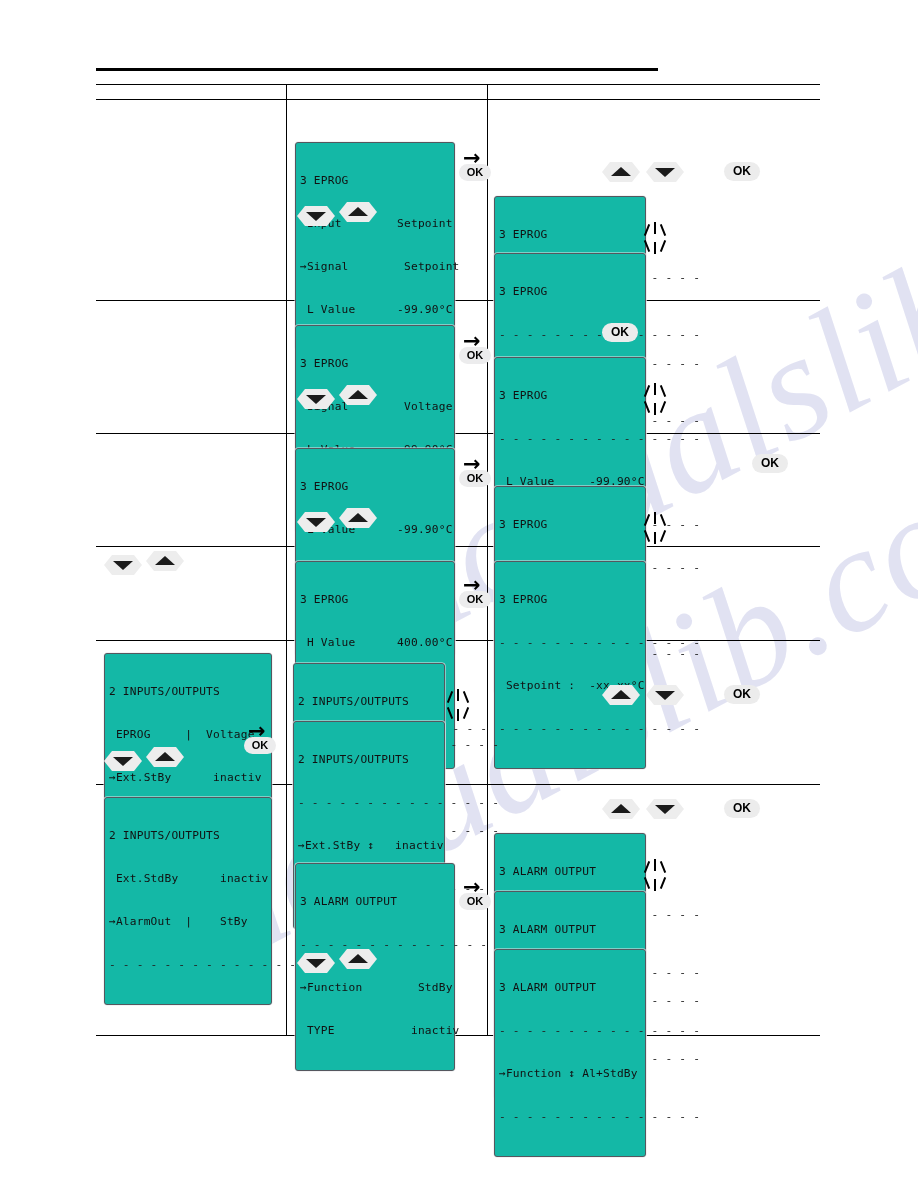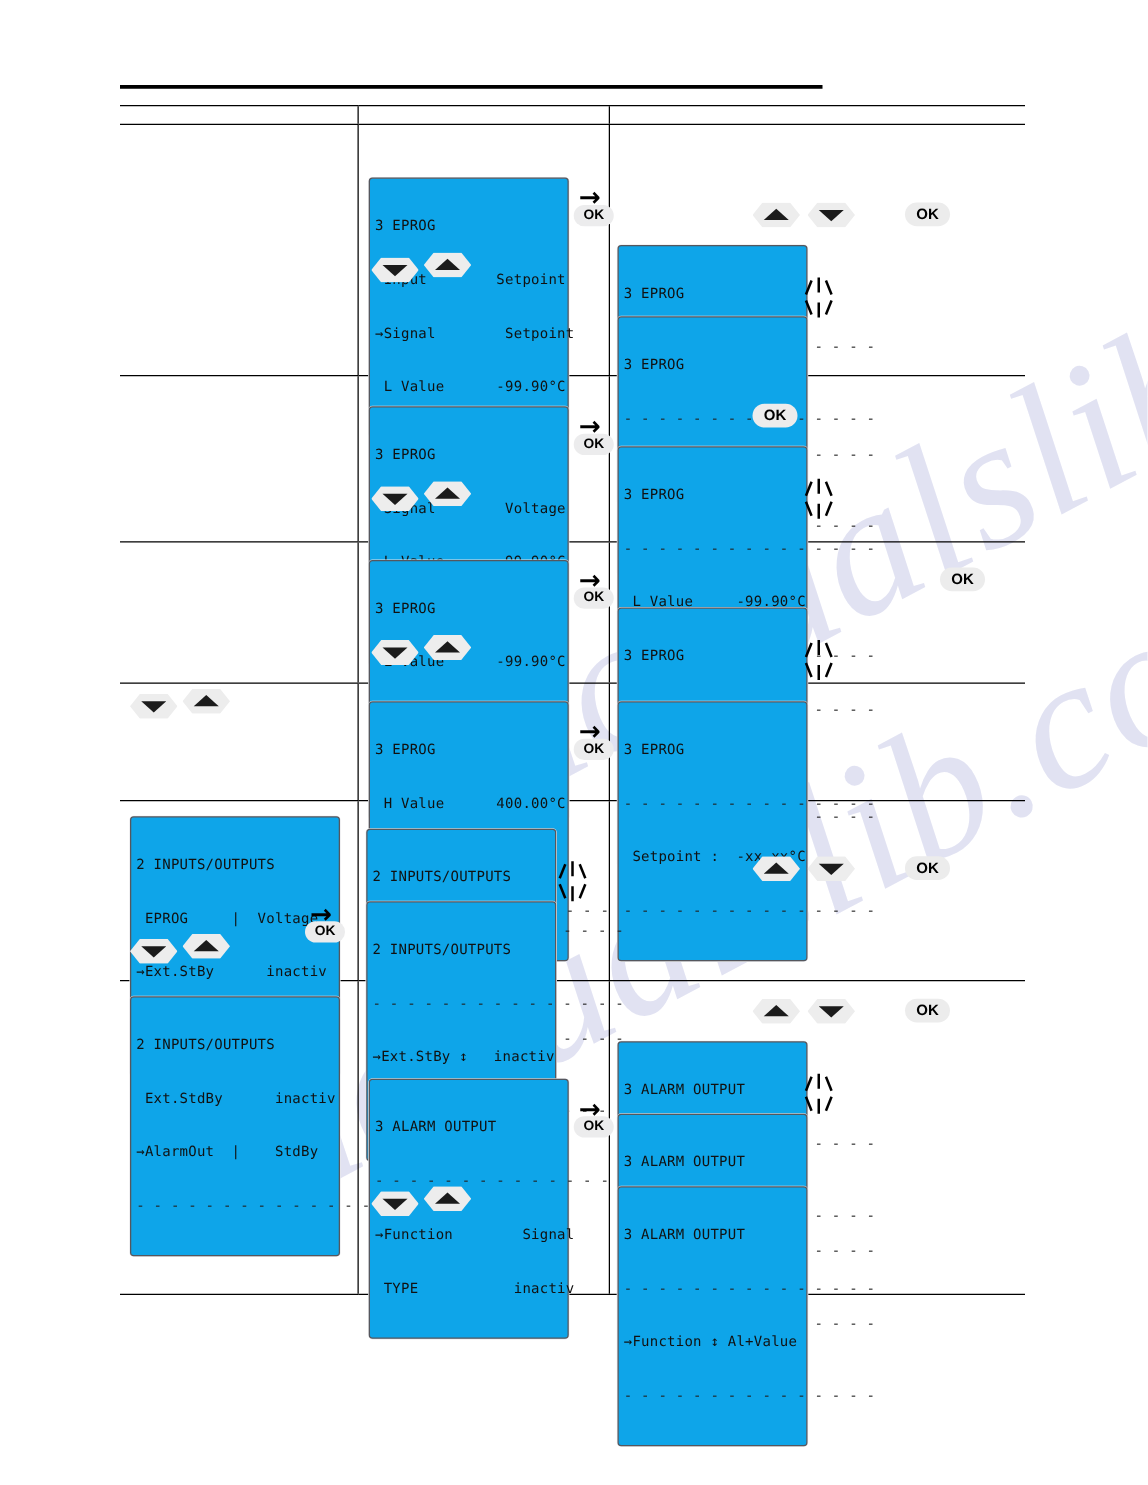--- a/index.html
+++ b/index.html
@@ -67,21 +67,21 @@
   #flow-table tr.head td{height:14px;}
 
   .cell-inner{position:relative;width:100%;height:100%;}
 
   
   .lcd{
     position:absolute;
     box-sizing:border-box;
     border:1.4px solid #55575e;
     border-radius:3px;
-    background:#0ea5e9;
+    background:#14b8a6;
     font-family:"DejaVu Sans Mono", monospace;
     font-size:11.2px;
     line-height:14.4px;
     color:#111;
     padding:2px 4px 2px 4px;
     white-space:pre;
     box-shadow:0 0 0 .5px #e7e7ea;
   }
   .lcd .ln{
     display:block;
@@ -397,31 +397,31 @@
         </div>
       </td>
     </tr>
 
     <tr>
       <td class="col-a" style="height:250px">
         <div class="cell-inner">
           <div class="lcd" style="left:8px;top:12px;width:168px;">
             <span class="ln">2 INPUTS/OUTPUTS</span>
             <span class="ln"> Ext.StdBy      inactiv</span>
-            <span class="ln">→AlarmOut  |    StdBy</span>
+            <span class="ln">→AlarmOut  |    StBy</span>
             <span class="ln dash">- - - - - - - - - - - - - - -</span>
           </div>
         </div>
       </td>
       <td class="col-b">
         <div class="cell-inner">
           <div class="lcd" style="left:8px;top:78px;width:160px;">
             <span class="ln">3 ALARM OUTPUT</span>
             <span class="ln dash">- - - - - - - - - - - - - - -</span>
-            <span class="ln">→Function        Signal</span>
+            <span class="ln">→Function        StdBy</span>
             <span class="ln"> TYPE           inactiv</span>
           </div>
           <div class="okbtn" style="left:172px;top:94px;">
             <div class="arrow">→</div>
             <div class="pill">OK</div>
           </div>
           <div class="navbtn down" style="left:10px;top:168px;"></div>
           <div class="navbtn up" style="left:52px;top:164px;"></div>
         </div>
       </td>
@@ -449,21 +449,21 @@
           <div class="lcd" style="left:6px;top:106px;width:152px;">
             <span class="ln">3 ALARM OUTPUT</span>
             <span class="ln dash">- - - - - - - - - - - - - - -</span>
             <span class="ln">→Function ↕     StdBy</span>
             <span class="ln dash">- - - - - - - - - - - - - - -</span>
           </div>
 
           <div class="lcd" style="left:6px;top:164px;width:152px;">
             <span class="ln">3 ALARM OUTPUT</span>
             <span class="ln dash">- - - - - - - - - - - - - - -</span>
-            <span class="ln">→Function ↕ Al+Value</span>
+            <span class="ln">→Function ↕ Al+StdBy</span>
             <span class="ln dash">- - - - - - - - - - - - - - -</span>
           </div>
         </div>
       </td>
     </tr>
   </tbody>
     </table>
 </div>
 
 </body></html>

